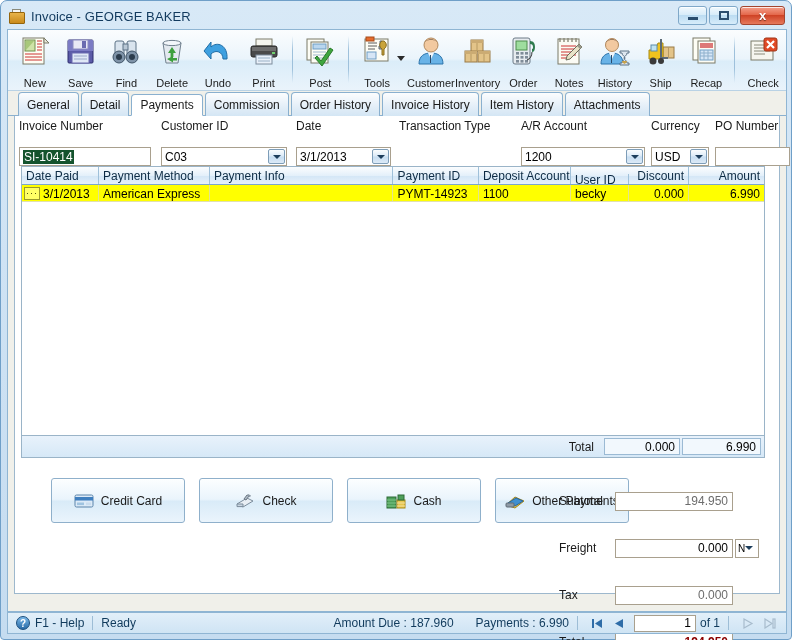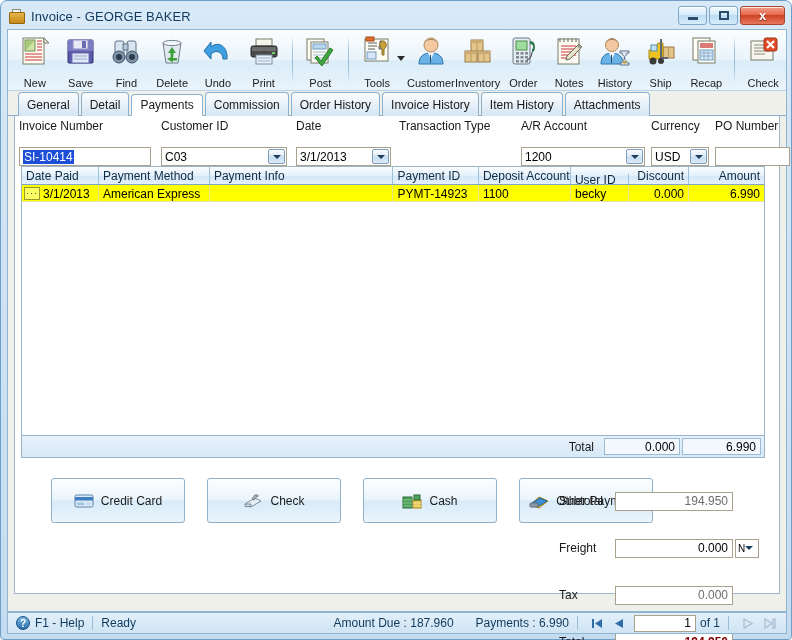--- a/index.html
+++ b/index.html
@@ -140,21 +140,21 @@
   #fields {
     position: relative; height: 45px; padding: 4px 0 0 4px;
   }
   .fgroup { position: absolute; top: 3px; }
   .flabel { font-size: 12px; color: #1a1a1a; display:block; margin-bottom: 14px; }
   .finput {
     height: 19px; border: 1px solid #a9a08e; background: #ffffff;
     display: flex; align-items: center; padding-left: 3px;
     font-size: 12px; color: #000;
   }
-  .selhl { background: #1d4ed8; color: #ffffff; padding: 0 1px; }
+  .selhl { background: #14532d; color: #ffffff; padding: 0 1px; }
   .combo { display: flex; align-items: stretch; border: 1px solid #a9a08e; background:#fff; height:19px;}
   .combo .cval { flex: 1; display:flex; align-items:center; padding-left:3px; font-size:12px; color:#000; overflow:hidden; white-space:nowrap;}
   .combo .carrow {
     width: 17px; flex: 0 0 17px; margin: 1px;
     border: 1px solid #7d9db8; border-radius: 2px;
     background: linear-gradient(to bottom, #fbfdfe, #dbeaf7 48%, #c6ddf1 52%, #dceaf7);
     display:flex; align-items:center; justify-content:center;
   }
   .carrow i {
     display:block; width:0; height:0;
@@ -200,21 +200,21 @@
     padding-right: 3px;
   }
   #gridtotal .tlab { font-size:12px; color:#1a1a1a; margin-right: 8px; }
   .totbox {
     height: 17px; border: 1px solid #9bbad4; background: #f2f8fd;
     display:flex; align-items:center; justify-content:flex-end;
     font-size: 12px; color:#000; padding-right:4px; margin-left:2px;
   }
 
   
-  #paybtns { position: absolute; left: 36px; top: 362px; display:flex; gap: 22px; }
+  #paybtns { position: absolute; left: 36px; top: 362px; display:flex; gap: 14px; }
   .paybtn {
     width: 134px; height: 45px;
     border: 1px solid #8fb0cb; border-radius: 3px;
     background: linear-gradient(to bottom, #fcfeff 0%, #eaf4fc 47%, #d9ebf8 52%, #eaf4fc 100%);
     display: flex; align-items: center; justify-content: center; gap: 7px;
     font-size: 12px; color: #1a1a1a;
     box-shadow: inset 0 1px 0 #ffffff;
   }
   .paybtn .pico { width: 20px; height: 16px; position: relative; flex:0 0 20px;}
 

